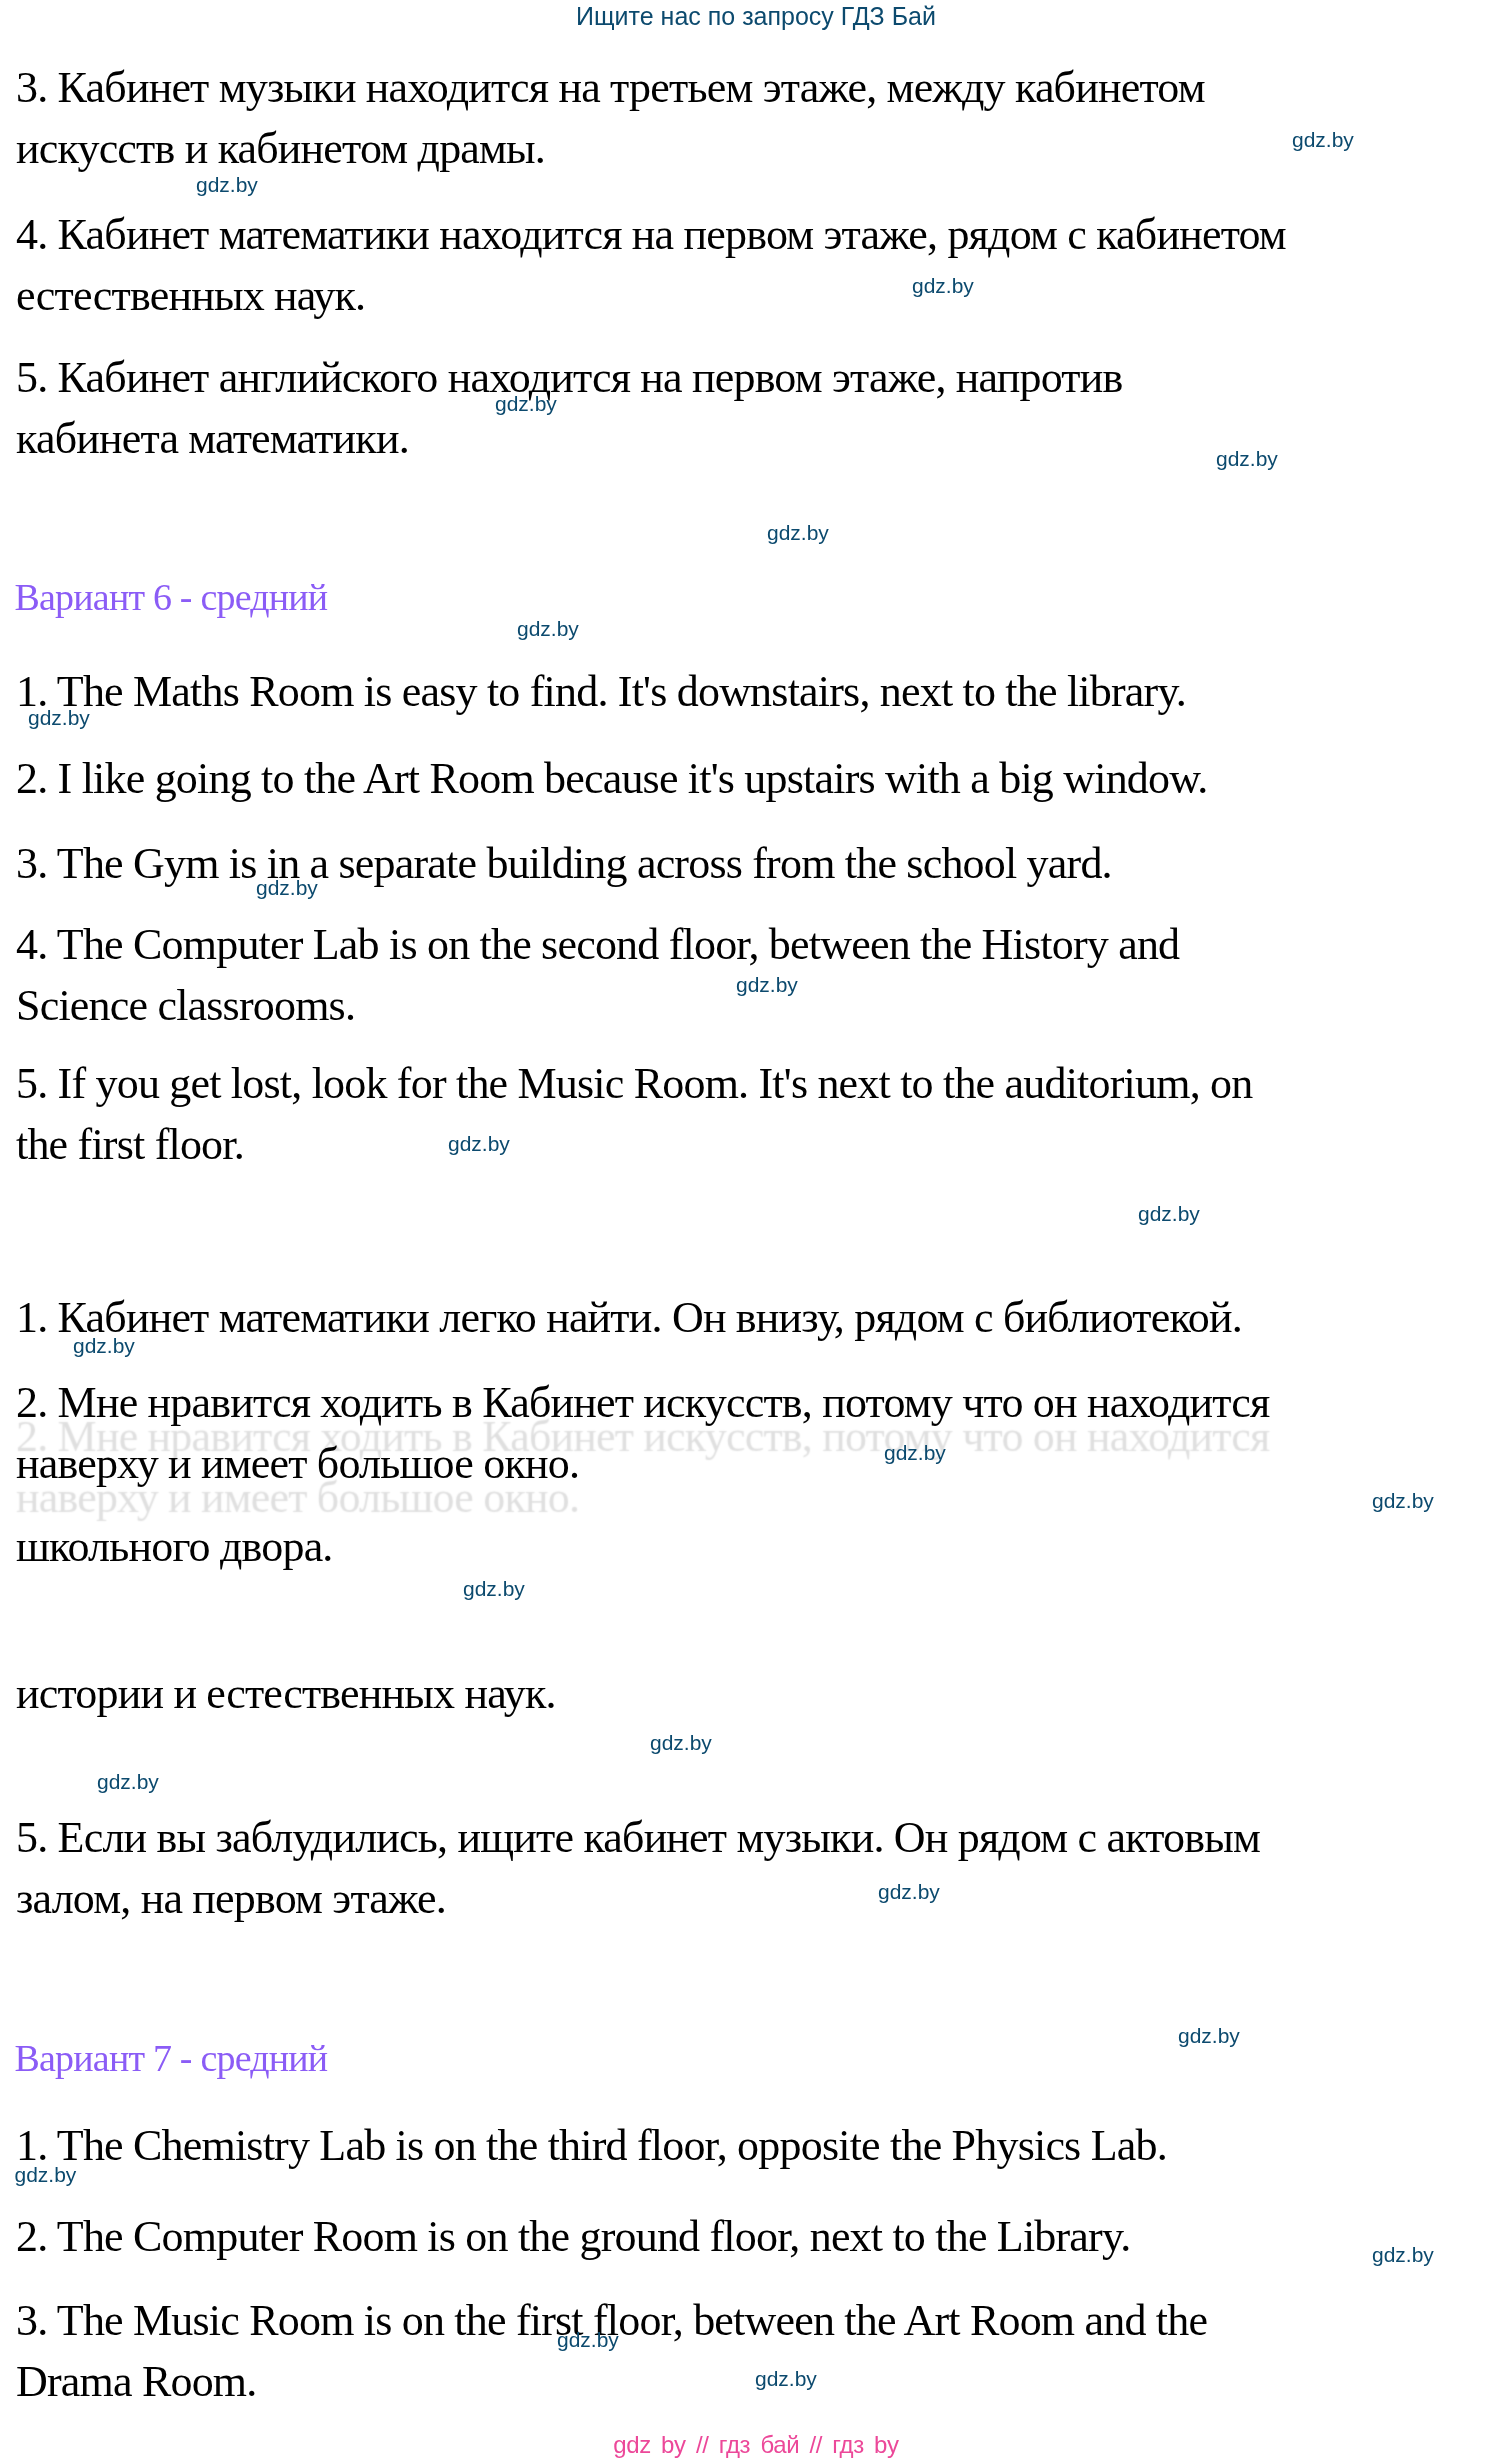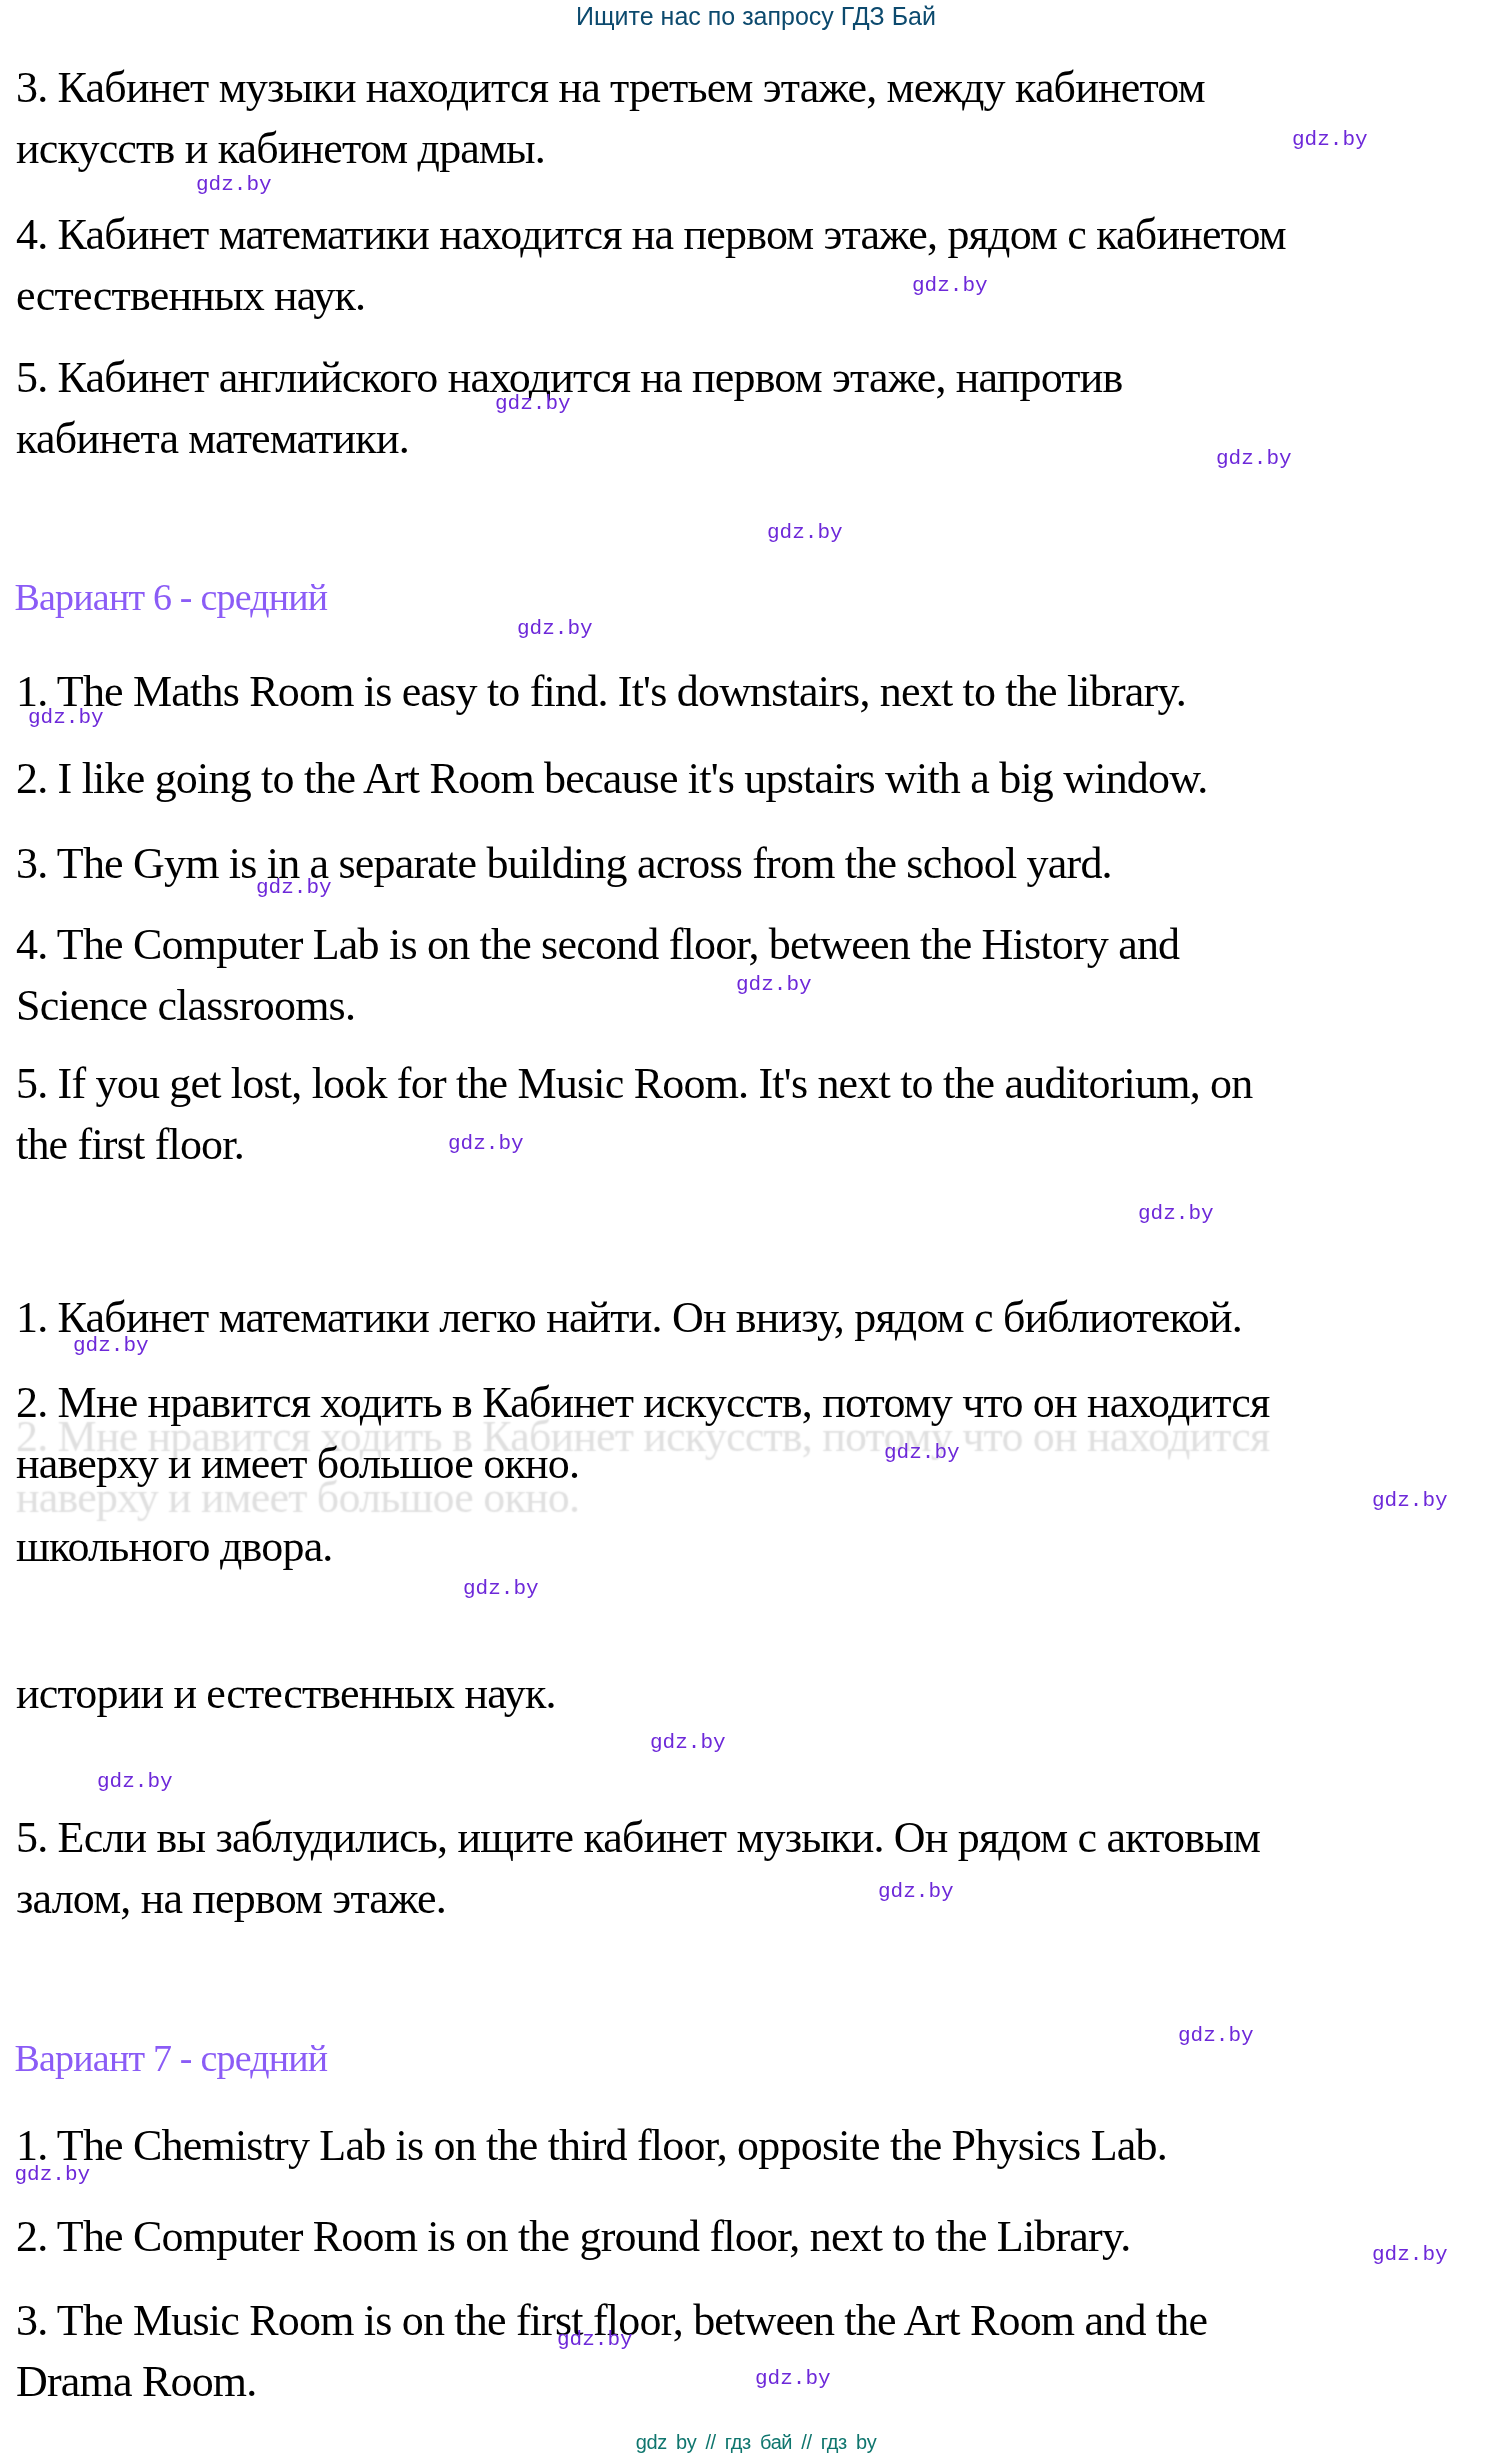--- a/index.html
+++ b/index.html
@@ -36,36 +36,36 @@
     position: absolute;
     left: 14.5px;
     font-size: 38px;
     font-weight: normal;
     letter-spacing: -0.8px;
     color: #8b5cf6;
     white-space: nowrap;
   }
   .wm {
     position: absolute;
-    font-family: Liberation Mono, monospace;
+    font-family: Liberation Sans, sans-serif;
     font-size: 21px;
-    color: #6d28d9;
+    color: #0c4a6e;
     white-space: nowrap;
   }
   .footer {
     position: absolute;
     top: 2431px;
     left: 0;
     width: 100%;
     text-align: center;
     font-family: "Liberation Sans", sans-serif;
-    font-size: 20px;
+    font-size: 24px;
     letter-spacing: -0.4px;
     word-spacing: 4px;
-    color: #0f766e;
+    color: #ec4899;
   }
 </style>
 </head>
 <body>
 
 <div class="promo">Ищите нас по запросу ГДЗ Бай</div>
 
 <div class="para" style="top:57px">
   <div class="line">3. Кабинет музыки находится на третьем этаже, между кабинетом</div>
   <div class="line">искусств и кабинетом драмы.</div>

